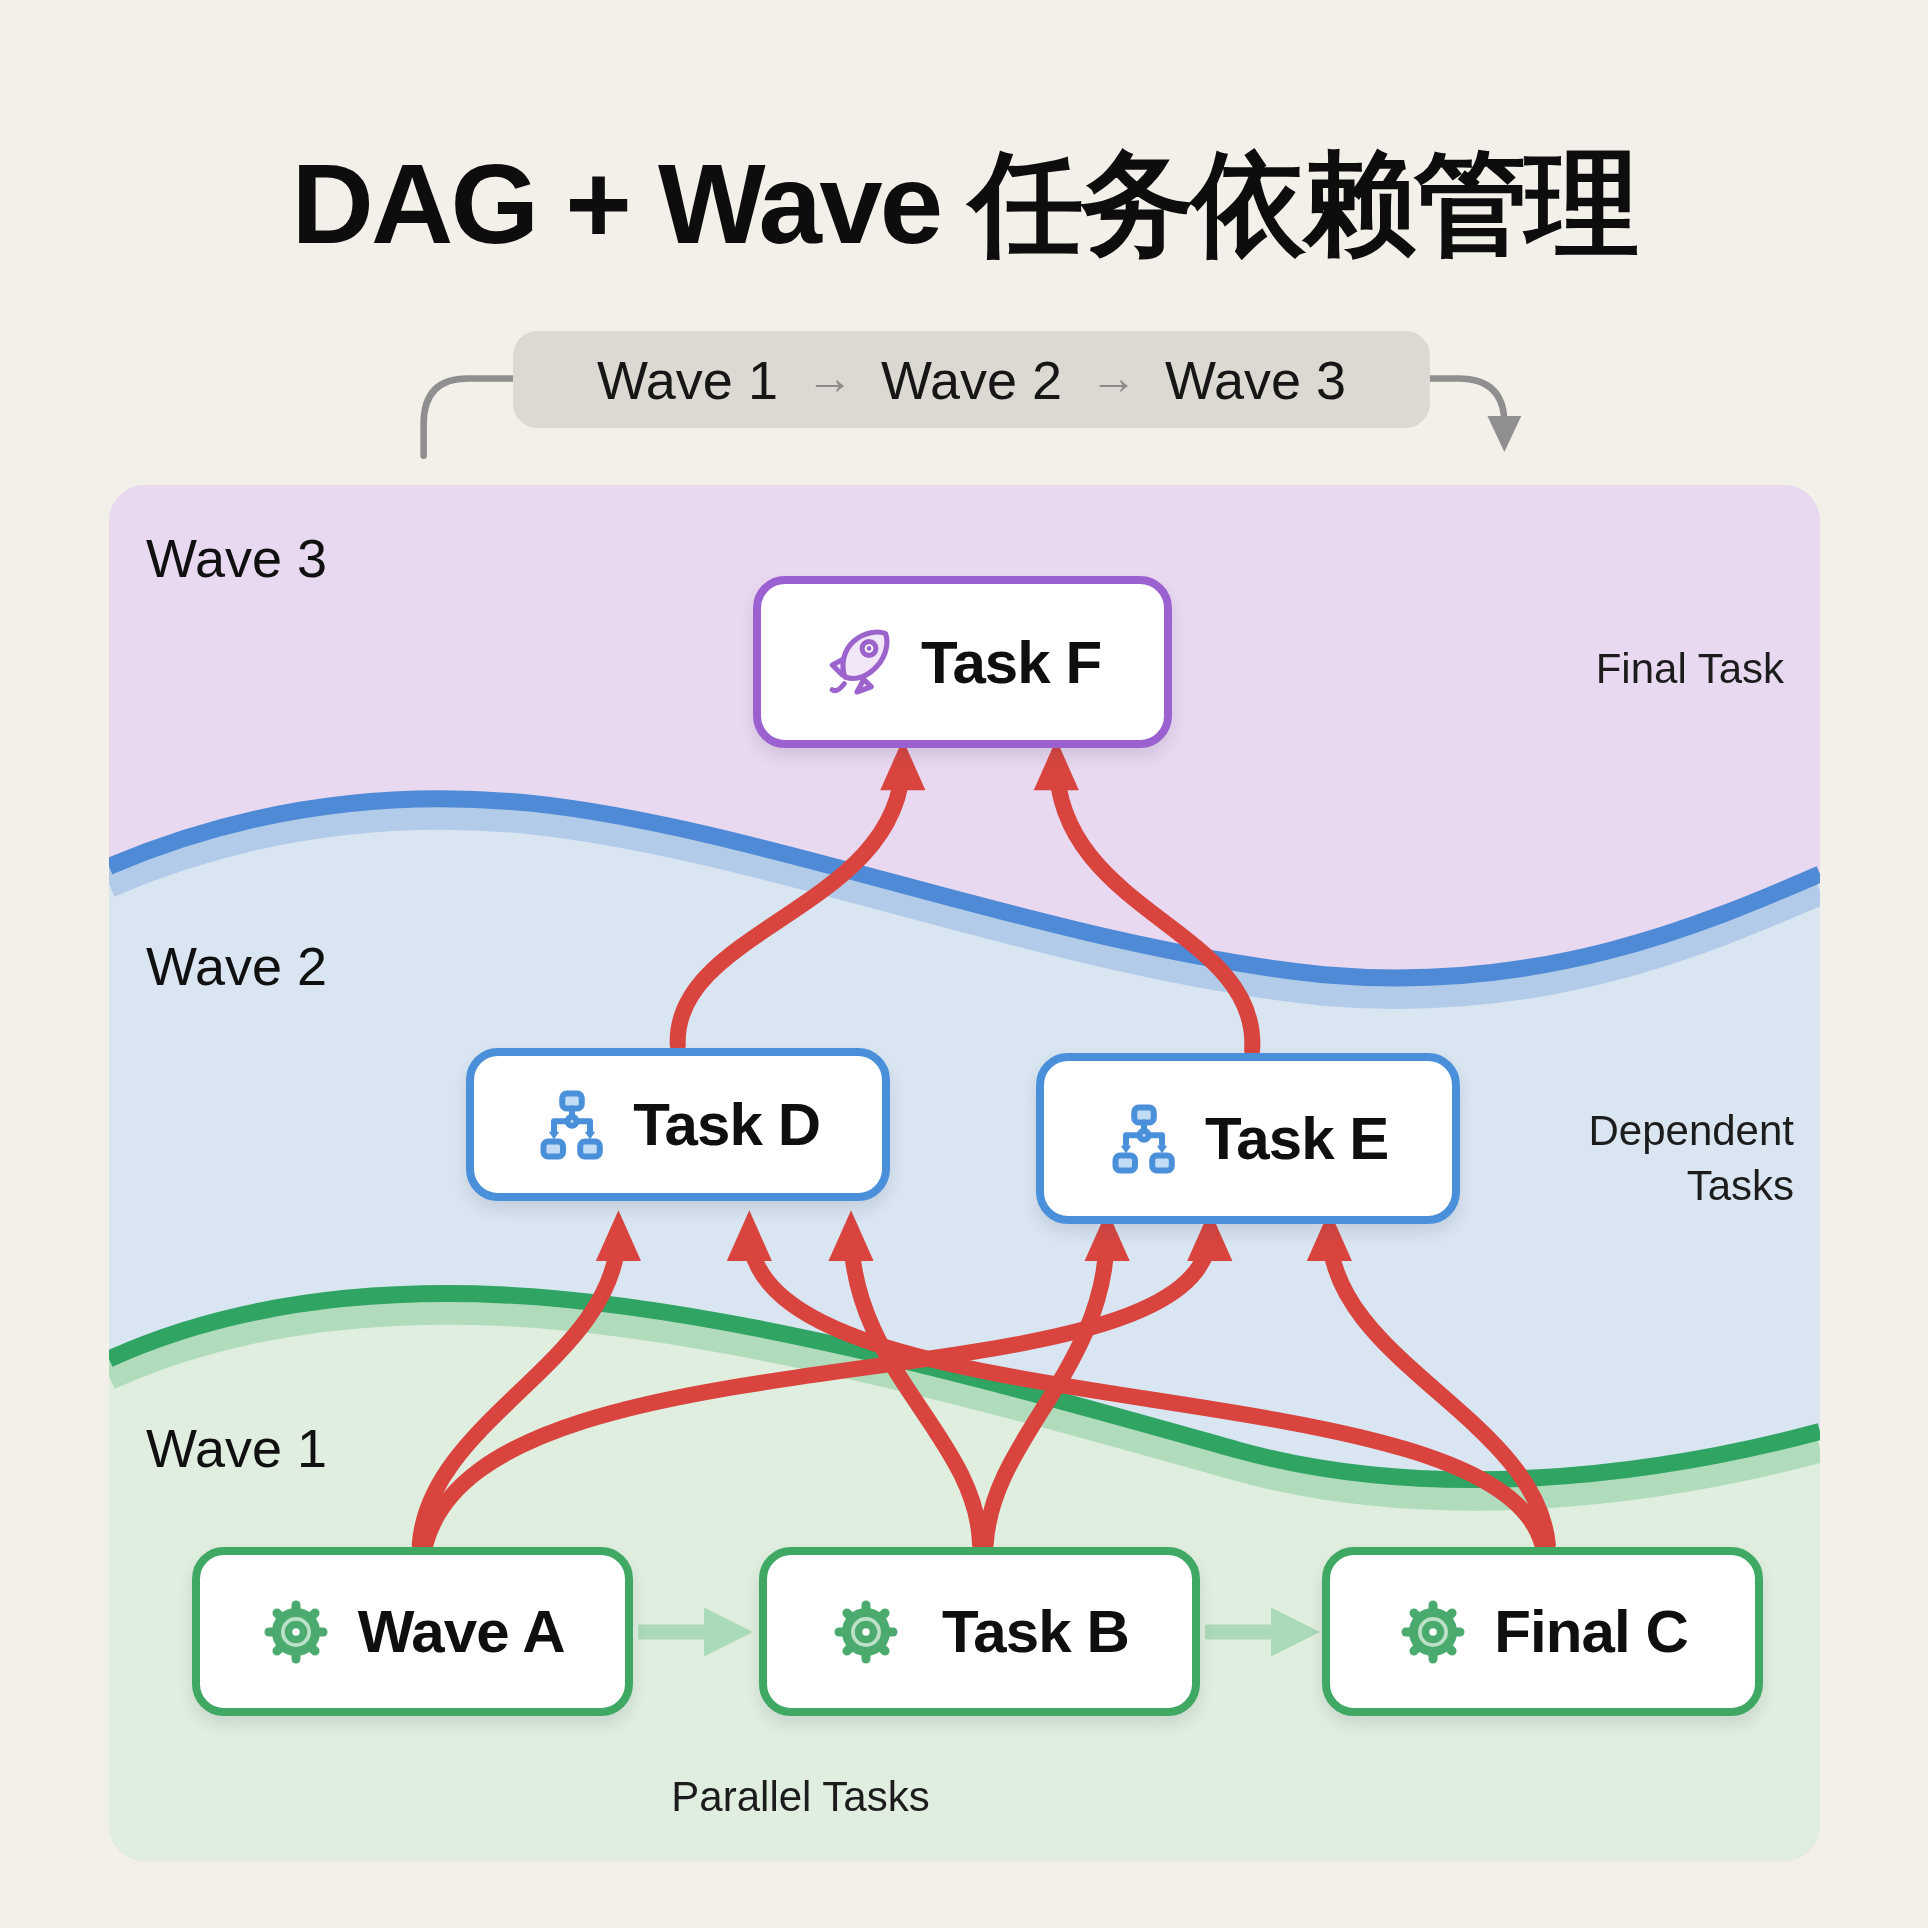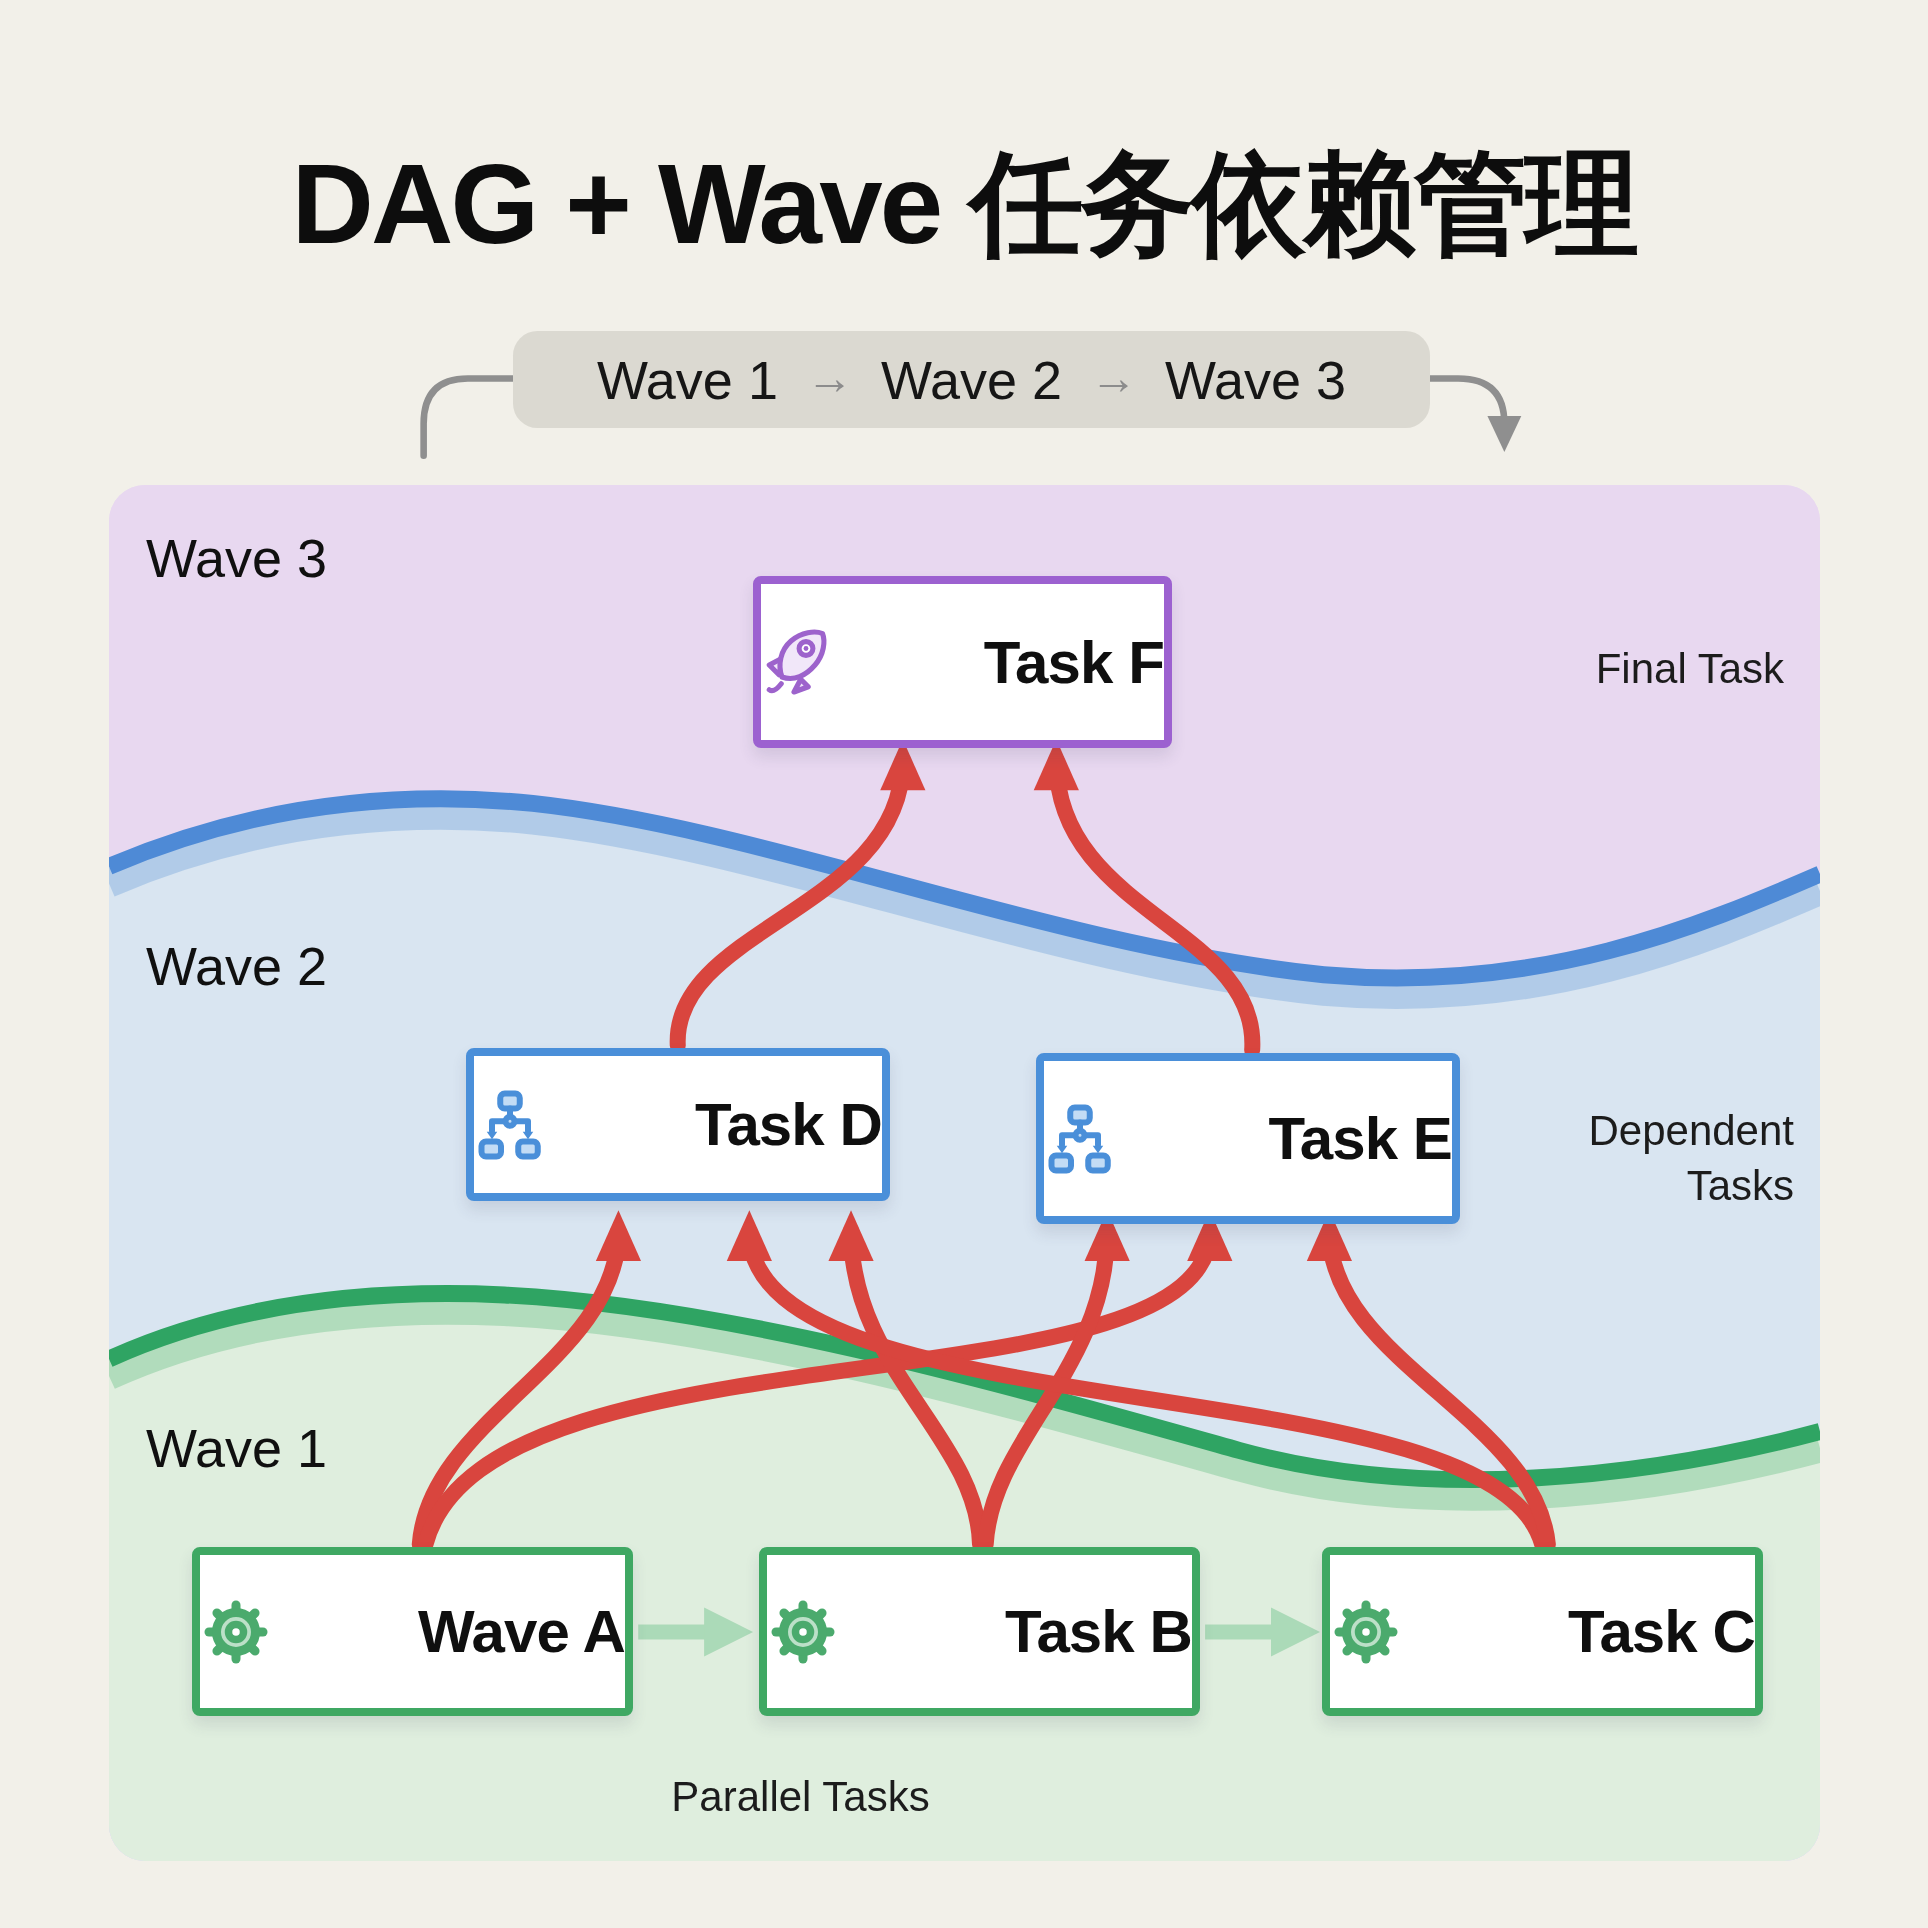--- a/index.html
+++ b/index.html
@@ -43,23 +43,23 @@
     position:absolute;left:37px;
     font-size:54px;color:#101010;
   }
   .annot{position:absolute;font-size:42px;color:#1c1c1c;}
   .annot.right{text-align:right;}
   .annot.center{text-align:center;}
 
   
   .task{
     position:absolute;
-    background:#ffffff;border-radius:8px;
+    background:#ffffff;border-radius:32px;
     box-sizing:border-box;
-    display:flex;align-items:center;justify-content:space-between;gap:25.4px;
+    display:flex;align-items:center;justify-content:center;gap:25.4px;
     box-shadow:0 8.5px 15px rgba(60,60,90,.12);
   }
   .task .label{font-size:60px;font-weight:bold;color:#0f0f0f;letter-spacing:-0.9px;}
   .task .icon{width:72px;height:72px;flex:0 0 auto;}
   .task.green{border:8.5px solid #3FA863;}
   .task.blue{border:8.5px solid #4A8FD9;}
   .task.purple{border:8.5px solid #9C61D0;}
 
   #task-f{left:644px;top:91px;width:419px;height:172px;}
   #task-d{left:357px;top:563px;width:424px;height:153px;}
@@ -245,18 +245,18 @@
           <line x1="24" y1="37" x2="24" y2="42"></line>
             <line x1="14.8" y1="33.2" x2="11.3" y2="36.7"></line>
           <line x1="11" y1="24" x2="6" y2="24"></line>
             <line x1="14.8" y1="14.8" x2="11.3" y2="11.3"></line>
           <line x1="24" y1="11" x2="24" y2="6"></line>
             <line x1="33.2" y1="14.8" x2="36.7" y2="11.3"></line>
         </g>
         <circle cx="24" cy="24" r="13" fill="#BCE0C8" stroke="#4BAA6D" stroke-width="6"></circle>
         <circle cx="24" cy="24" r="5" fill="#ffffff" stroke="#4BAA6D" stroke-width="5"></circle>
       </svg>
-      <span class="label">Task C</span>
+      <span class="label">Final C</span>
     </div>
 
   </div>
 </div>
 
 
 </body></html>

